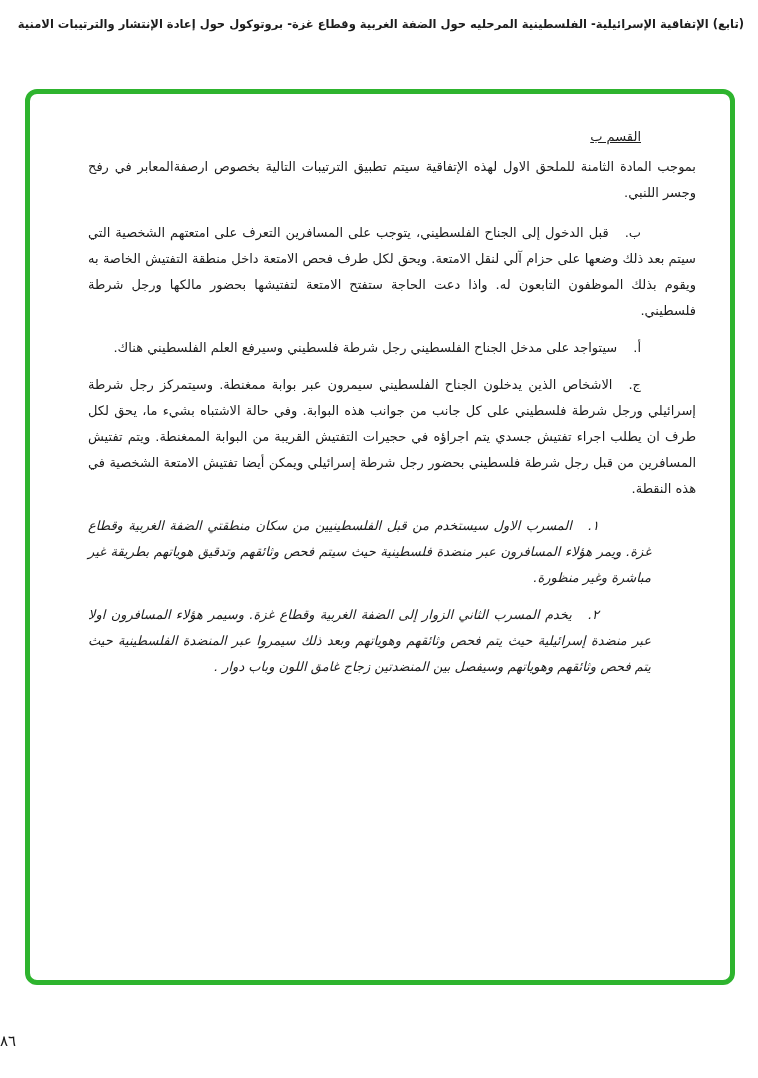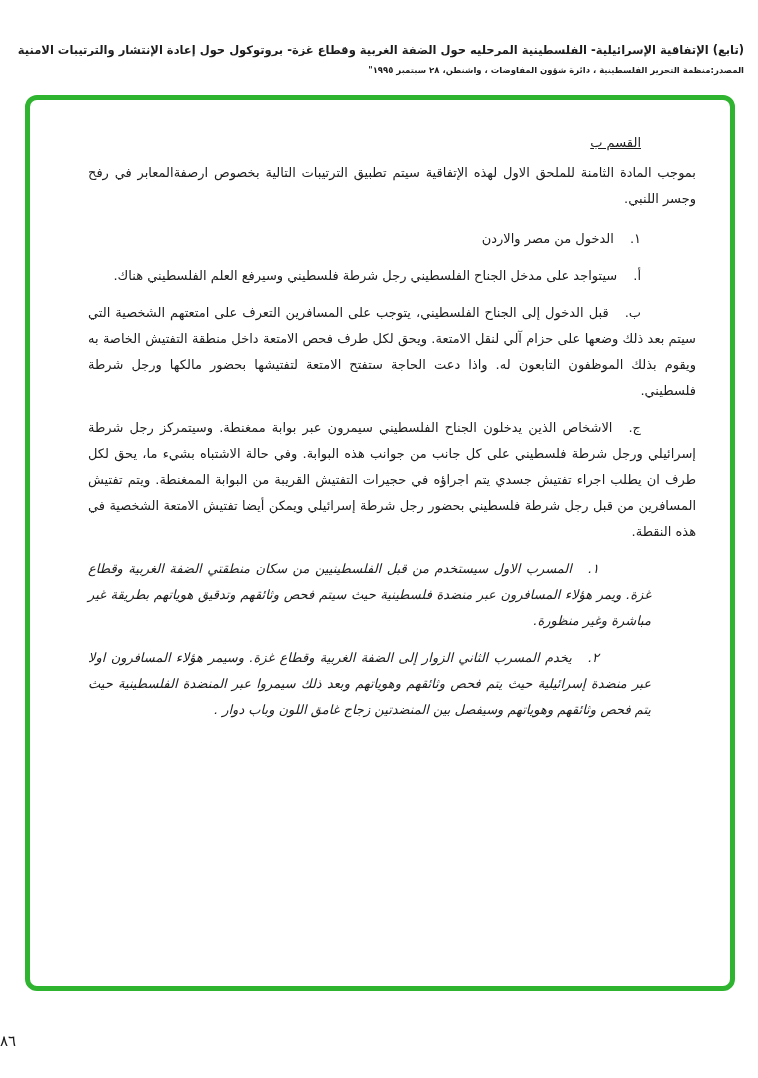--- a/index.html
+++ b/index.html
@@ -10,40 +10,40 @@
   body {
     width: 758px;
     height: 1078px;
     position: relative;
     overflow: hidden;
     font-family: "DejaVu Sans", sans-serif;
     color: #1c1c1c;
   }
   .header {
     position: absolute;
-    top: 42px;
+    top: 16px;
     left: 12px;
     right: 14px;
     direction: rtl;
     text-align: right;
   }
   .header-line1 {
     font-size: 11.5px;
     font-weight: bold;
     line-height: 16px;
   }
   .header-line2 {
     font-size: 8.5px;
     font-weight: bold;
     margin-top: 7px;
   }
   .frame {
     position: absolute;
     left: 25px;
-    top: 95px;
+    top: 89px;
     width: 710px;
     height: 896px;
     box-sizing: border-box;
     border: 5px solid #2eb42e;
     border-radius: 12px;
   }
   .content {
     position: absolute;
     top: 0;
     left: 0;
@@ -88,34 +88,32 @@
     text-align: left;
     font-size: 15px;
     letter-spacing: 2px;
   }
 </style>
 </head>
 <body>
 
 <div class="header">
   <div class="header-line1">(تابع) الإتفاقية الإسرائيلية- الفلسطينية المرحليه حول الضفة الغربية وقطاع غزة- بروتوكول حول إعادة الإنتشار والترتيبات الامنية</div>
-  <div class="header-line2">المصدر:منظمة التحرير الفلسطينية ، دائرة شؤون المفاوضات ، واشنطن، ٢٨ سبتمبر ١٩٩٥"</div>
 </div>
 
 <div class="frame" style="border-color: rgb(46, 180, 46);">
   <div class="content">
     <div class="section-title">القسم ب</div>
 
     <p class="intro">بموجب المادة الثامنة للملحق الاول لهذه الإتفاقية سيتم تطبيق الترتيبات التالية بخصوص ارصفةالمعابر في رفح وجسر اللنبي.</p>
 
-    <p class="item"><span class="marker">١.</span><span>الدخول من مصر والاردن</span></p>
+
+    <p class="item"><span class="marker">ب.</span><span>قبل الدخول إلى الجناح الفلسطيني، يتوجب على المسافرين التعرف على امتعتهم الشخصية التي سيتم بعد ذلك وضعها على حزام آلي لنقل الامتعة. ويحق لكل طرف فحص الامتعة داخل منطقة التفتيش الخاصة به ويقوم بذلك الموظفون التابعون له. واذا دعت الحاجة ستفتح الامتعة لتفتيشها بحضور مالكها ورجل شرطة فلسطيني.</span></p>
 
     <p class="item"><span class="marker">أ.</span><span>سيتواجد على مدخل الجناح الفلسطيني رجل شرطة فلسطيني وسيرفع العلم الفلسطيني هناك.</span></p>
-
-    <p class="item"><span class="marker">ب.</span><span>قبل الدخول إلى الجناح الفلسطيني، يتوجب على المسافرين التعرف على امتعتهم الشخصية التي سيتم بعد ذلك وضعها على حزام آلي لنقل الامتعة. ويحق لكل طرف فحص الامتعة داخل منطقة التفتيش الخاصة به ويقوم بذلك الموظفون التابعون له. واذا دعت الحاجة ستفتح الامتعة لتفتيشها بحضور مالكها ورجل شرطة فلسطيني.</span></p>
 
     <p class="item"><span class="marker">ج.</span><span>الاشخاص الذين يدخلون الجناح الفلسطيني سيمرون عبر بوابة ممغنطة. وسيتمركز رجل شرطة إسرائيلي ورجل شرطة فلسطيني على كل جانب من جوانب هذه البوابة. وفي حالة الاشتباه بشيء ما، يحق لكل طرف ان يطلب اجراء تفتيش جسدي يتم اجراؤه في حجيرات التفتيش القريبة من البوابة الممغنطة. ويتم تفتيش المسافرين من قبل رجل شرطة فلسطيني بحضور رجل شرطة إسرائيلي ويمكن أيضا تفتيش الامتعة الشخصية في هذه النقطة.</span></p>
 
 
     <p class="sub"><span class="marker">١.</span><span>المسرب الاول سيستخدم من قبل الفلسطينيين من سكان منطقتي الضفة الغربية وقطاع غزة. ويمر هؤلاء المسافرون عبر منضدة فلسطينية حيث سيتم فحص وثائقهم وتدقيق هوياتهم بطريقة غير مباشرة وغير منظورة.</span></p>
 
     <p class="sub"><span class="marker">٢.</span><span>يخدم المسرب الثاني الزوار إلى الضفة الغربية وقطاع غزة. وسيمر هؤلاء المسافرون اولا عبر منضدة إسرائيلية حيث يتم فحص وثائقهم وهوياتهم وبعد ذلك سيمروا عبر المنضدة الفلسطينية حيث يتم فحص وثائقهم وهوياتهم وسيفصل بين المنضدتين زجاج غامق اللون وباب دوار .</span></p>
   </div>
 </div>
 

